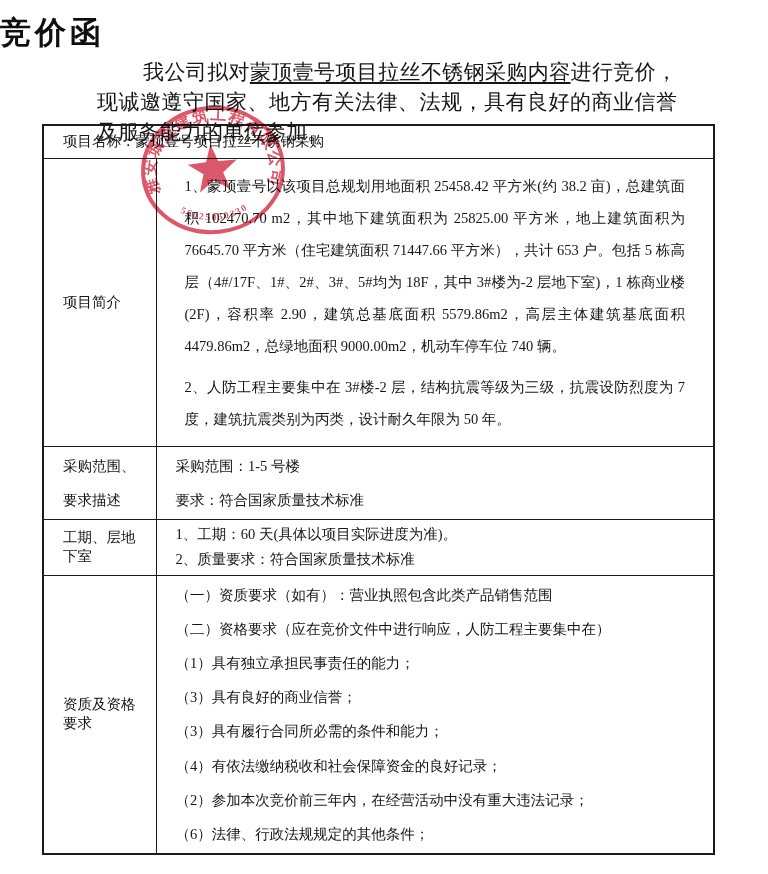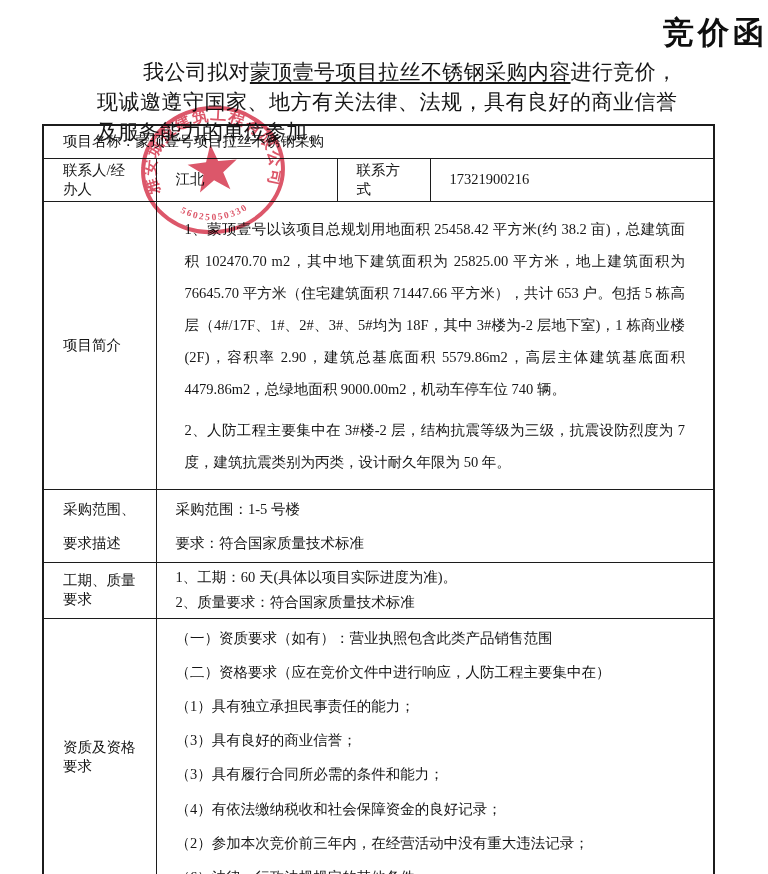--- a/index.html
+++ b/index.html
@@ -6,21 +6,21 @@
   body {
     width:768px; height:874px;
     background:#ffffff;
     font-family:"Liberation Serif","DejaVu Serif",serif;
     color:#151515;
     position:relative;
     overflow:hidden;
   }
   .page-title {
     position:absolute; top:12px; left:0; right:0;
-    margin:0; text-align:right;
+    margin:0; text-align:left;
     font-size:31px; font-weight:bold; letter-spacing:4px;
     color:#0f0f0f;
   }
   .intro {
     position:absolute; left:97px; top:57px; width:580px;
     margin:0;
     font-size:21px; line-height:30px;
     text-indent:46px;
     text-align:justify;
   }
@@ -70,42 +70,36 @@
   <colgroup>
       <col style="width:113px">
       <col style="width:181px">
       <col style="width:93px">
       <col style="width:284px">
     </colgroup>
   <tbody>
       <tr style="height:33px">
     <td colspan="4" class="full-row"><span>项目名称：</span><span>蒙顶壹号项目拉丝不锈钢采购</span></td>
   </tr>
-  <tr style="height:33px">
-    <td class="lbl">联系人/经办人</td>
-    <td>江北</td>
-    <td>联系方式</td>
-    <td>17321900216</td>
-  </tr>
   <tr style="height:224px">
     <td class="lbl lbl-top">项目简介</td>
     <td colspan="3" class="overview-td">
       <p>1、蒙顶壹号以该项目总规划用地面积 25458.42 平方米(约 38.2 亩)，总建筑面积 102470.70 m2，其中地下建筑面积为 25825.00 平方米，地上建筑面积为 76645.70 平方米（住宅建筑面积 71447.66 平方米），共计 653 户。包括 5 栋高层（4#/17F、1#、2#、3#、5#均为 18F，其中 3#楼为-2 层地下室)，1 栋商业楼(2F)，容积率 2.90，建筑总基底面积 5579.86m2，高层主体建筑基底面积 4479.86m2，总绿地面积 9000.00m2，机动车停车位 740 辆。</p>
       <p>2、人防工程主要集中在 3#楼-2 层，结构抗震等级为三级，抗震设防烈度为 7 度，建筑抗震类别为丙类，设计耐久年限为 50 年。</p>
     </td>
   </tr>
   <tr style="height:68px">
     <td class="lbl lbl-top" style="line-height:34px">采购范围、要求描述</td>
     <td colspan="3" class="scope-td">
       <p>采购范围：1-5 号楼</p>
       <p>要求：符合国家质量技术标准</p>
     </td>
   </tr>
   <tr style="height:56px">
-    <td class="lbl">工期、质量要求</td>
+    <td class="lbl">工期、层地下室</td>
     <td colspan="3" class="sched-td">
       <p>1、工期：60 天(具体以项目实际进度为准)。</p>
       <p>2、质量要求：符合国家质量技术标准</p>
     </td>
   </tr>
   <tr style="height:273px">
     <td class="lbl">资质及资格要求</td>
     <td colspan="3" class="qual-td">
       <p>（一）资质要求（如有）：营业执照包含此类产品销售范围</p>
       <p>（二）资格要求（应在竞价文件中进行响应，人防工程主要集中在）</p>

